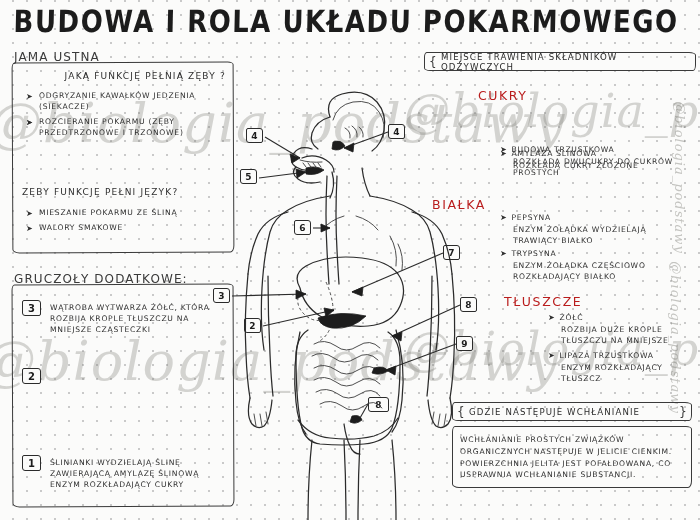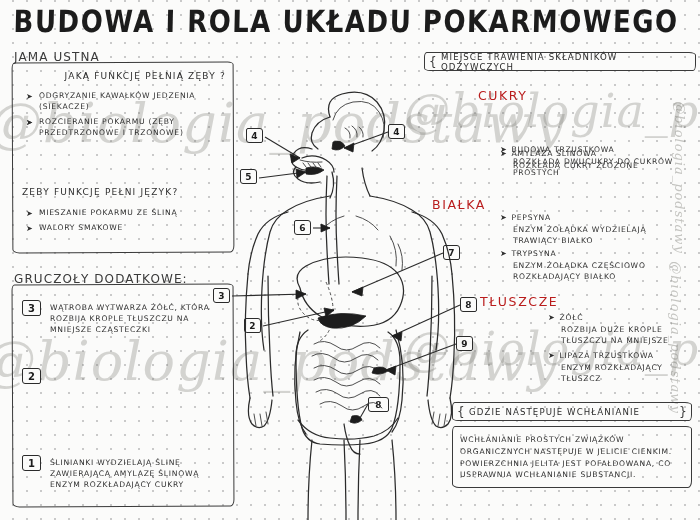--- a/index.html
+++ b/index.html
@@ -205,21 +205,21 @@
   <div class="tblock" style="left:500px;top:212px;width:190px;">
     <span class="arrow" style="position:static;margin-right:4px;">➤</span><span>PEPSYNA</span>
     <div style="padding-left:13px;">ENZYM ŻOŁĄDKA WYDZIELAJĄ TRAWIĄCY BIAŁKO</div>
   </div>
 
   <div class="tblock" style="left:500px;top:248px;width:190px;">
     <span class="arrow" style="position:static;margin-right:4px;">➤</span><span>TRYPSYNA</span>
     <div style="padding-left:13px;">ENZYM ŻOŁĄDKA CZĘŚCIOWO ROZKŁADAJĄCY BIAŁKO</div>
   </div>
 
-  <div class="rheading" style="left:480px;top:294px;">TŁUSZCZE</div>
+  <div class="rheading" style="left:504px;top:294px;">TŁUSZCZE</div>
 
   <div class="tblock" style="left:548px;top:312px;width:145px;">
     <span class="arrow" style="position:static;margin-right:4px;">➤</span><span>ŻÓŁĆ</span>
     <div style="padding-left:13px;">ROZBIJA DUŻE KROPLE TŁUSZCZU NA MNIEJSZE</div>
   </div>
 
   <div class="tblock" style="left:548px;top:350px;width:145px;">
     <span class="arrow" style="position:static;margin-right:4px;">➤</span><span>LIPAZA TRZUSTKOWA</span>
     <div style="padding-left:13px;">ENZYM ROZKŁADAJĄCY TŁUSZCZ</div>
   </div>

